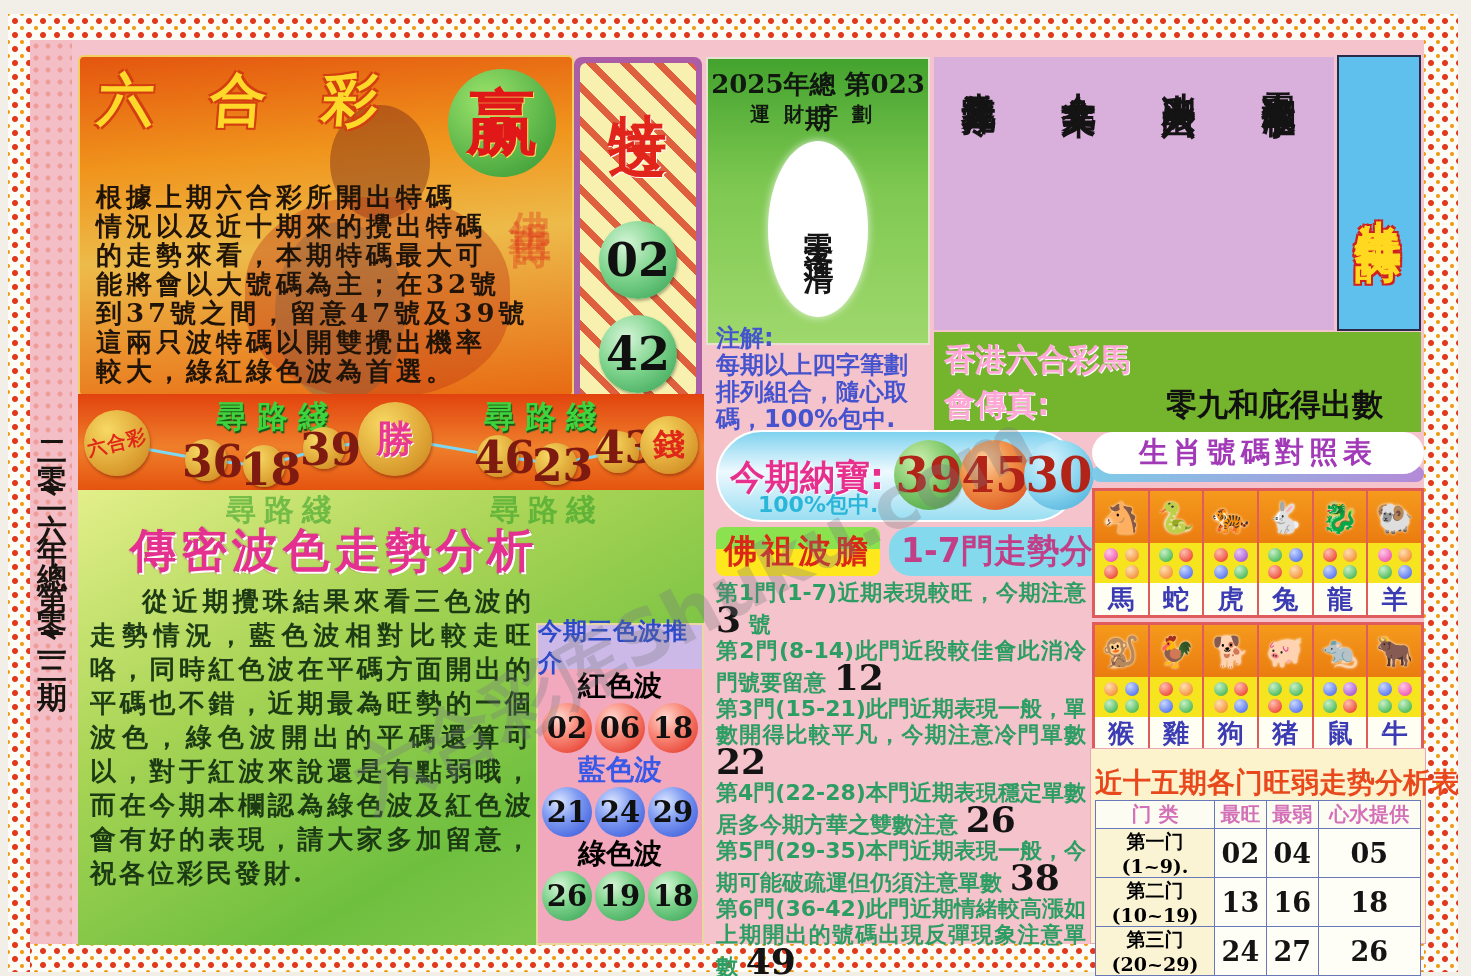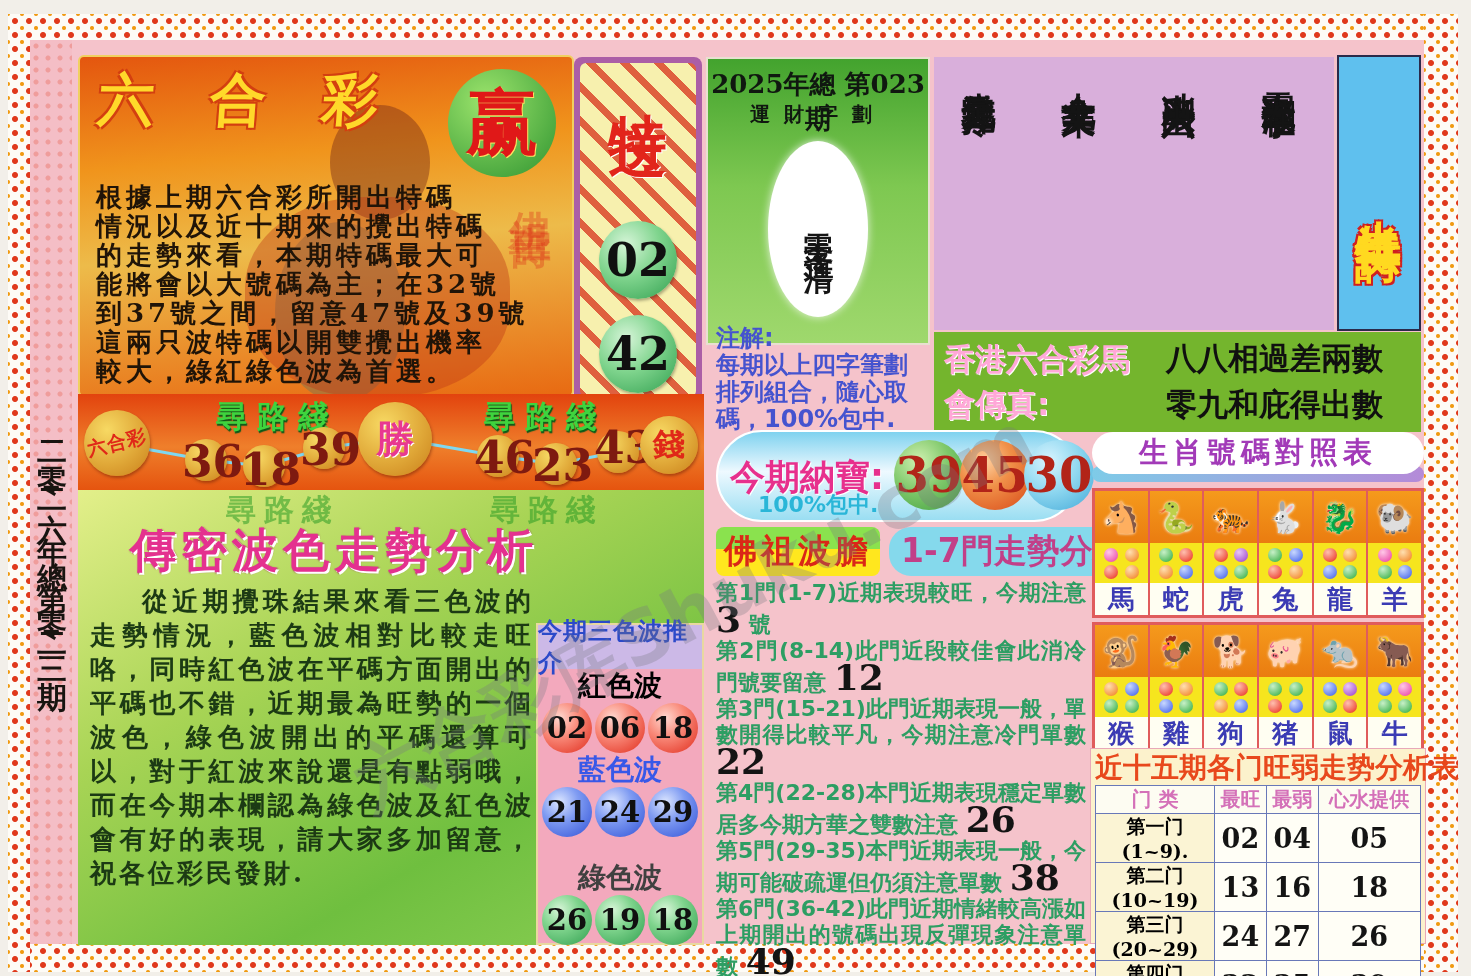--- a/index.html
+++ b/index.html
@@ -122,21 +122,21 @@
     text-shadow:2px 2px 0 #ffffff,1px 1px 2px #8a1050;white-space:nowrap;}
   #wave-body{left:12px;top:94px;width:444px;font-family:"DejaVu Serif",serif;font-weight:bold;
     font-size:26px;line-height:34px;color:#1c3a14;text-align:justify;letter-spacing:3px;text-indent:2em;}
 
   
   #tricolor{left:538px;top:625px;width:164px;height:318px;box-shadow:0 0 0 2px #e8d8a0;}
   #tri-head{height:44px;background:#ccb9e7;color:#2b49c9;font-size:24px;font-weight:bold;
     display:flex;align-items:center;justify-content:center;letter-spacing:1px;}
   #tri-body{height:274px;background:#f3a9bd;text-align:center;}
   .tri-label{font-size:28px;font-weight:bold;height:34px;line-height:34px;}
-  .lab-red{color:#000000;} .lab-blue{color:#3858e8;} .lab-green{color:#404040;margin-top:24px;}
+  .lab-red{color:#000000;} .lab-blue{color:#3858e8;} .lab-green{color:#000000;}
   .tri-row{display:flex;justify-content:center;gap:3px;}
   .tri-ball{width:50px;height:50px;border-radius:50%;display:flex;align-items:center;justify-content:center;
     font-family:"DejaVu Serif",serif;font-size:29px;font-weight:bold;color:#101010;}
   .tb-red{background:radial-gradient(circle at 35% 30%,#ffd8d0,#f98a7a 40%,#e02a1a);}
   .tb-blue{background:radial-gradient(circle at 35% 30%,#dce6ff,#7f9bf2 40%,#2f50d6);}
   .tb-green{background:radial-gradient(circle at 35% 30%,#d8f5d8,#7fd48d 40%,#2f9e4e);}
 
   
   #nabao{left:716px;top:430px;width:364px;height:92px;border-radius:46px;border:2px solid #fff;
     box-sizing:border-box;background:linear-gradient(180deg,#7fd2ef,#eef9ff 45%,#9adef2);}
@@ -179,21 +179,21 @@
   .zb-o{background:radial-gradient(circle at 35% 30%,#ffe0b0,#f07818);}
   .zb-r{background:radial-gradient(circle at 35% 30%,#ffc0b0,#e82818);}
   .zb-b{background:radial-gradient(circle at 35% 30%,#c8d8ff,#3858e8);}
   .zb-g{background:radial-gradient(circle at 35% 30%,#c8f0c8,#28a838);}
   .zb-v{background:radial-gradient(circle at 35% 30%,#e8c8f8,#9838c8);}
   .zo-name{height:32px;background:#fffef2;display:flex;align-items:center;justify-content:center;
     font-family:"DejaVu Serif",serif;font-size:26px;font-weight:bold;color:#3b3bb4;}
 
   
   #gtable{left:1090px;top:748px;width:336px;height:196px;background:#fcf2cc;border:1px solid #e8a8b8;
-    box-sizing:border-box;padding:2px 4px;}
+    box-sizing:border-box;padding:17px 4px;}
   #gtable-title{font-size:28px;font-weight:bold;color:#e8481c;text-align:center;height:34px;line-height:34px;white-space:nowrap;}
   #gtable table{width:100%;border-collapse:collapse;}
   #gtable td,#gtable th{border:1.5px solid #6878b8;height:25px;text-align:center;padding:0;}
   #gtable th{background:#fdfcf2;color:#d470b8;font-size:20px;font-weight:bold;}
   .gt-label{background:#fbf4d4;color:#000000;font-family:"DejaVu Serif",serif;font-size:19px;font-weight:bold;width:118px;}
   .gt-num{background:#fffef6;font-family:"DejaVu Serif",serif;font-size:27px;font-weight:bold;color:#141414;}
 
   
   #wm{left:360px;top:740px;font-size:74px;font-weight:bold;color:rgba(120,120,128,.30);
     transform:rotate(-28deg);transform-origin:left center;white-space:nowrap;z-index:60;pointer-events:none;}
@@ -256,21 +256,20 @@
     <div class="poem-col" id="pc1">十全十美几奖来</div>
     <div class="poem-col" id="pc2">冲出彩头六六出</div>
     <div class="poem-col" id="pc3">零次翻浪七字在</div>
   </div>
   <div class="abs" id="banner">
     <span>生肖特供詩</span>
   </div>
 
   <div class="abs" id="fax">
     <div class="abs" id="fax-label">香港六合彩馬會傳真:</div>
-    <div class="abs fax-line" id="fax-l1">八八相過差兩數</div>
     <div class="abs fax-line" id="fax-l2">零九和庇得出數</div>
   </div>
 
   <div class="abs" id="xunlu">
     <svg class="abs" width="626" height="96" style="left:0;top:0">
       <polyline points="40,50 128,66 186,72 246,54 317,44 420,62 478,70 540,58 591,50" fill="none" stroke="#7fd8f0" stroke-width="3"></polyline>
     </svg>
     <div class="gold" id="xl-badge">
       <span>六合彩</span>
     </div>

